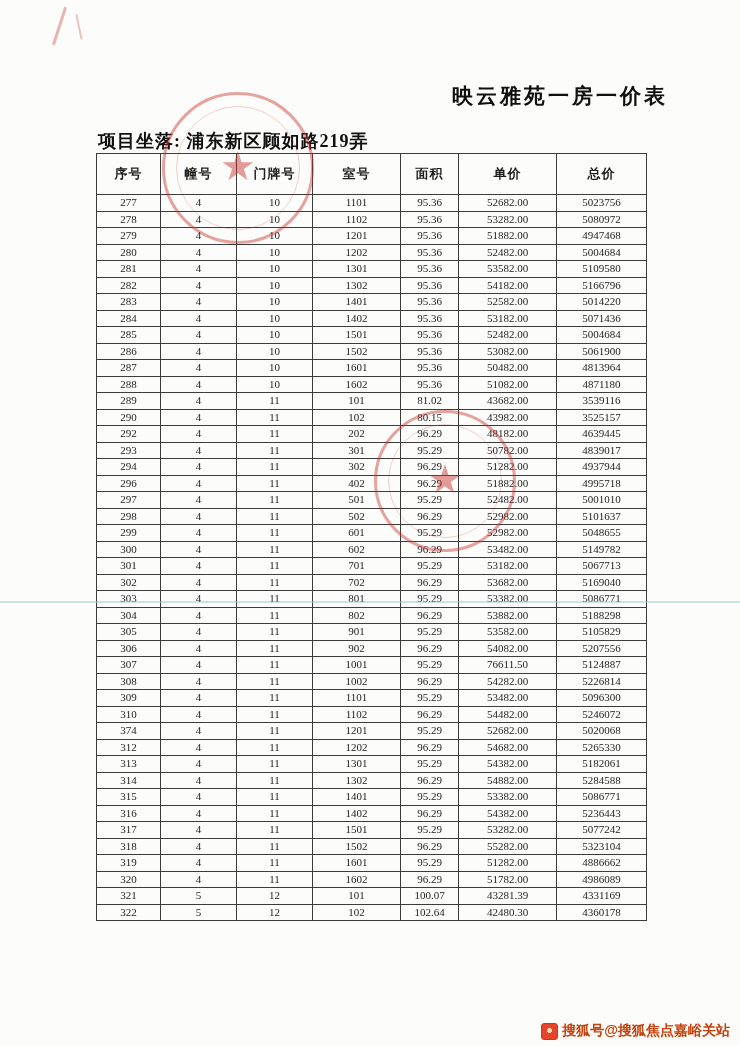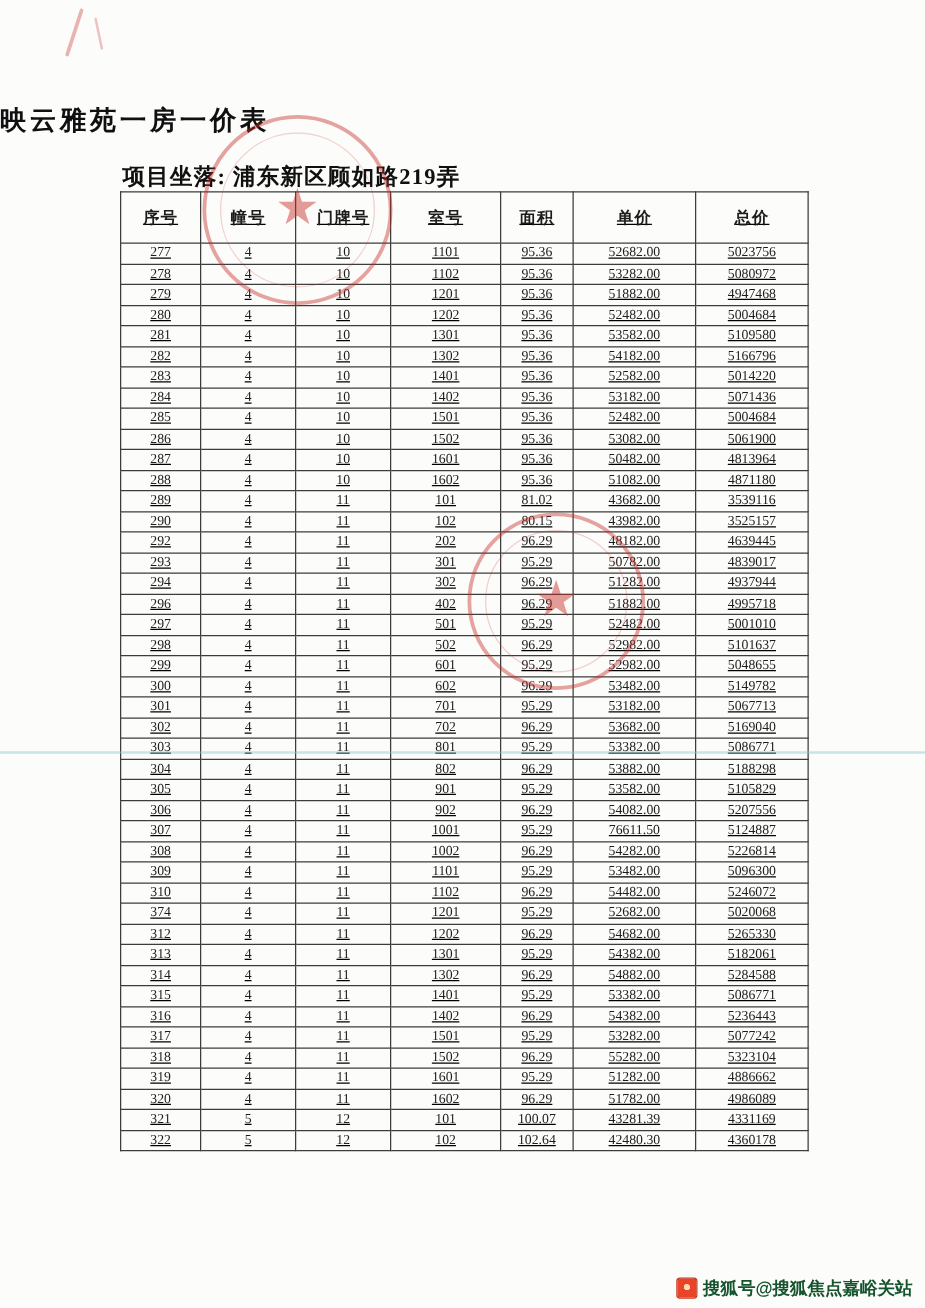--- a/index.html
+++ b/index.html
@@ -2,30 +2,30 @@
 <html><head>
 <meta charset="utf-8">
 <style>
   html,body{margin:0;padding:0;}
   body{
     width:740px;height:1046px;position:relative;overflow:hidden;
     background:#fcfcfa;
     font-family:"Liberation Serif","DejaVu Serif",serif;
   }
   .page-title{
-    position:absolute;top:82px;left:0;width:668px;text-align:left;
+    position:absolute;top:82px;left:0;width:668px;text-align:right;
     font-size:21px;font-weight:bold;letter-spacing:3px;color:#101010;
   }
   .location-line{
     position:absolute;top:129px;left:98px;
     font-size:18px;font-weight:bold;color:#101010;letter-spacing:1px;
   }
   table.price{
     position:absolute;top:153px;left:96px;width:550px;
-    border-collapse:collapse;table-layout:fixed;text-decoration:underline;
+    border-collapse:collapse;table-layout:fixed;
   }
   table.price th,table.price td{
     border:1px solid #3c3c3c;text-align:center;color:#1d1d1d;
     white-space:nowrap;overflow:hidden;padding:0;
   }
   table.price th{height:40px;font-size:13px;font-weight:bold;letter-spacing:1px;}
   table.price td{height:15.5px;line-height:15.5px;font-size:11px;}
   
   .seal{position:absolute;border-radius:50%;pointer-events:none;opacity:.85;}
   .seal .ring{position:absolute;inset:0;border:3px solid rgba(198,44,38,.50);border-radius:50%;}
@@ -43,23 +43,23 @@
   }
   .pen-mark2{
     position:absolute;left:78px;top:14px;width:2px;height:26px;
     background:rgba(198,44,38,.28);transform:rotate(-12deg);border-radius:2px;
   }
   .scan-line{
     position:absolute;left:0;top:601px;width:740px;height:2px;
     background:rgba(140,200,205,.45);
   }
   .watermark{
-    position:absolute;right:10px;bottom:6px;display:flex;gap:4px;
+    position:absolute;right:10px;bottom:6px;display:flex;align-items:center;gap:4px;
     font-family:"Liberation Sans","DejaVu Sans",sans-serif;
-    font-size:14px;font-weight:bold;color:#14532d;
+    font-size:14px;font-weight:bold;color:#c2410c;
   }
   .wm-icon{
     width:15px;height:15px;border-radius:3px;display:inline-block;
     background:radial-gradient(circle at 50% 45%, #ffd9b0 0 22%, #e8442a 23% 100%);
     border:1px solid #c53b22;
   }
 </style>
 </head>
 <body>
 

